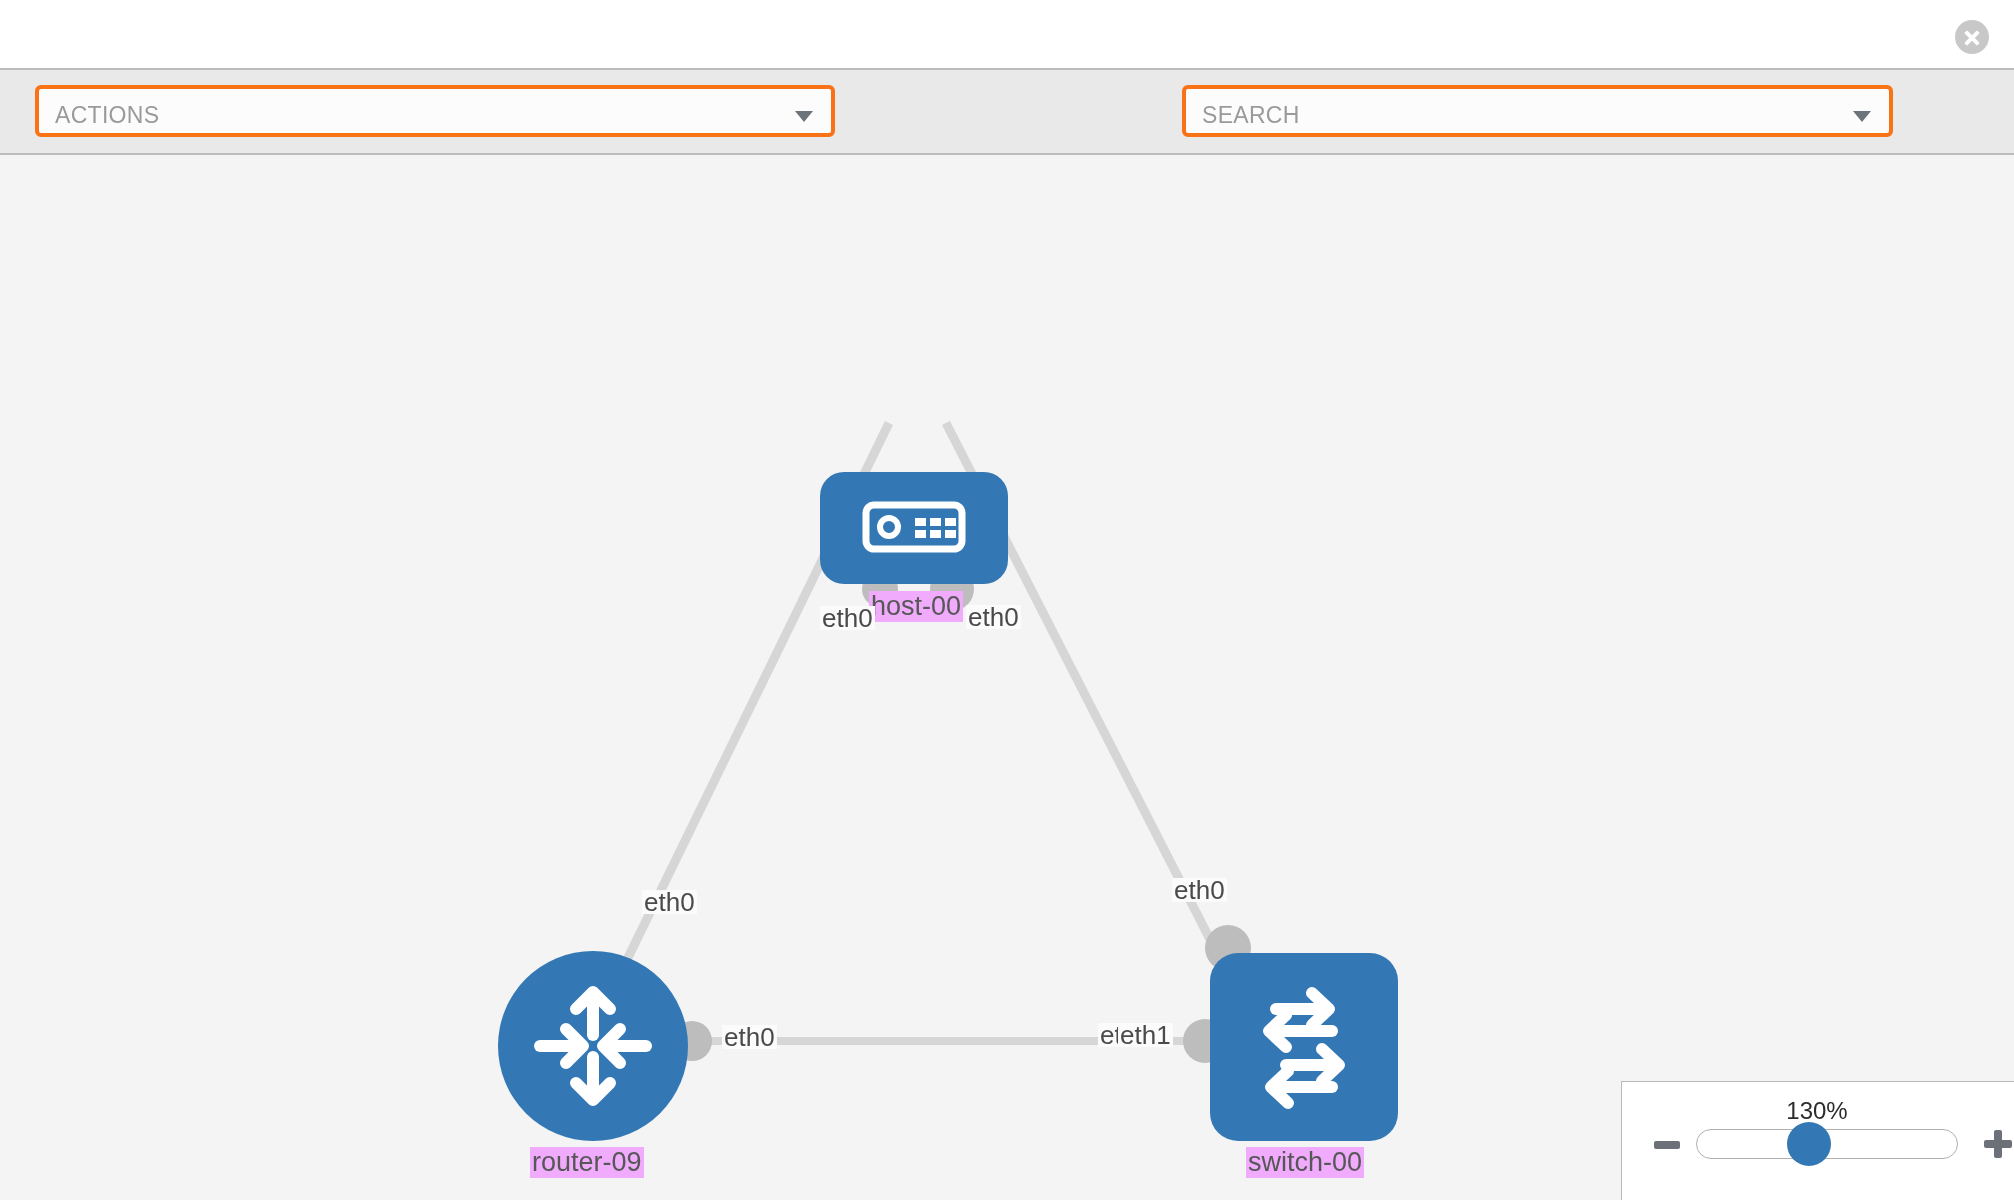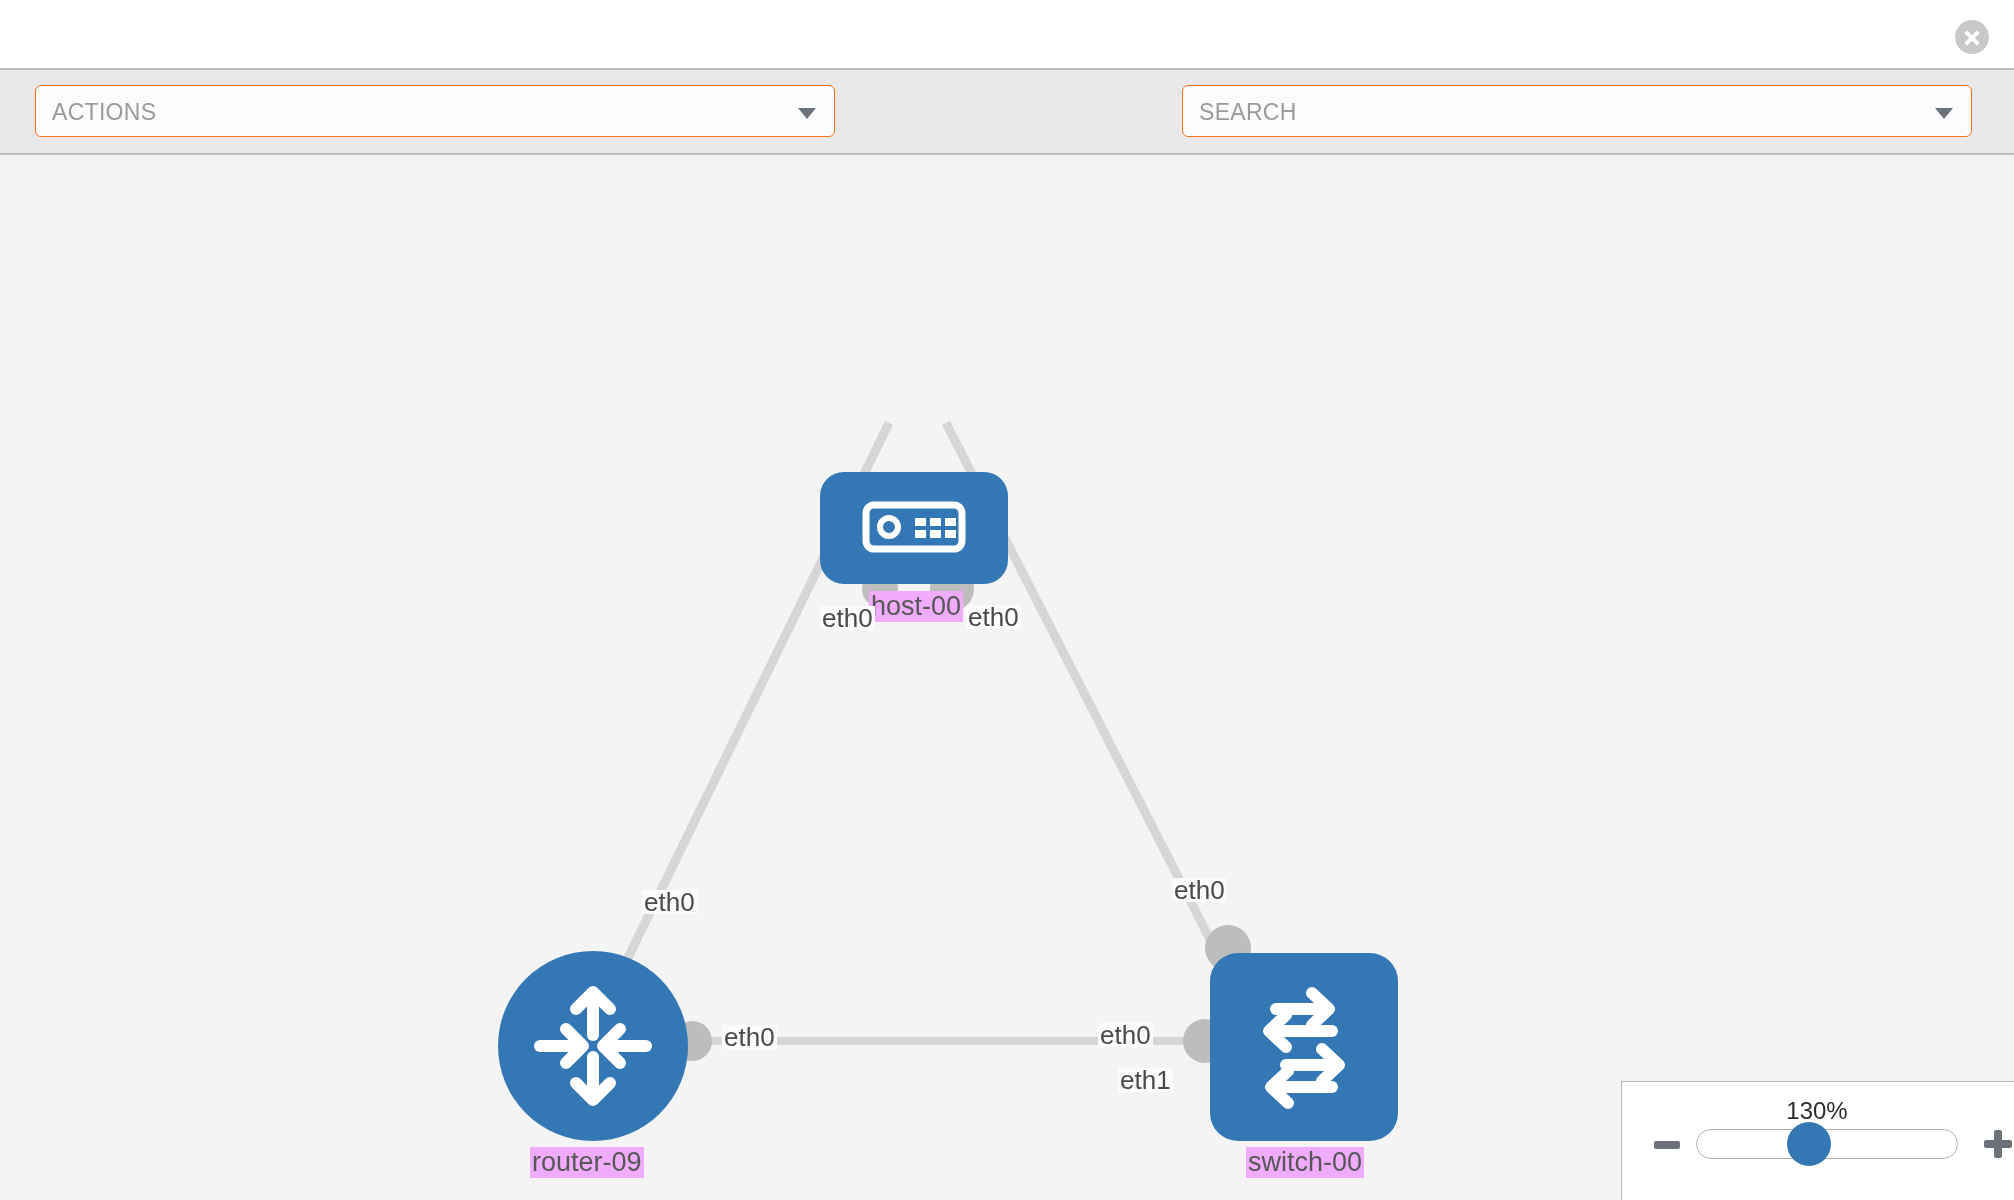--- a/index.html
+++ b/index.html
@@ -65,21 +65,21 @@
     height: 87px;
     background: #e9e9e9;
     border-top: 2px solid #bcbcbc;
     border-bottom: 2px solid #bcbcbc;
     box-sizing: border-box;
   }
   .combo {
     position: absolute;
     box-sizing: border-box;
     background: #fcfcfc;
-    border: 1px solid #f97316;
+    border: 4px solid #f97316;
     border-radius: 6px;
     height: 52px;
     top: 15px;
   }
   .combo .combo-text {
     position: absolute;
     left: 16px;
     top: 13px;
     font-size: 23px;
     color: #9a9a9a;
@@ -88,21 +88,21 @@
   .combo .caret {
     position: absolute;
     right: 18px;
     top: 22px;
     width: 0; height: 0;
     border-left: 9px solid transparent;
     border-right: 9px solid transparent;
     border-top: 11px solid #6c737b;
   }
   #actions-dropdown { left: 35px; width: 800px; }
-  #search-box { left: 1182px; width: 790px; }
+  #search-box { left: 1182px; width: 711px; }
 
   #wrench-button {
     position: absolute;
     left: 1046px;
     top: 88px;
     width: 46px;
     height: 46px;
     cursor: pointer;
   }
   #key-button {
@@ -372,21 +372,21 @@
 
         <line x1="122" y1="134" x2="62" y2="134"></line>
         <polyline points="78,118 61,134 78,150"></polyline>
       </g>
     </svg>
   </div>
   <div class="node-label" style="left:1246px; top:992px;">switch-00</div>
   <div class="edge-label" style="left:1172px; top:723px;">eth0</div>
 
   <div class="edge-label" style="left:1098px; top:868px;">eth0</div>
-  <div class="edge-label" style="left:1118px; top:868px;margin-top:45px;">eth1</div>
+  <div class="edge-label" style="left:1118px; top:868px;">eth1</div>
 </div>
 
 <div id="zoom-panel">
   <div id="zoom-level-label">130%</div>
   <div id="zoom-out-button"></div>
   <div id="zoom-slider"></div>
   <div id="zoom-slider-thumb"></div>
   <div id="zoom-in-button">
     <span class="v"></span>
     <span class="h"></span>

